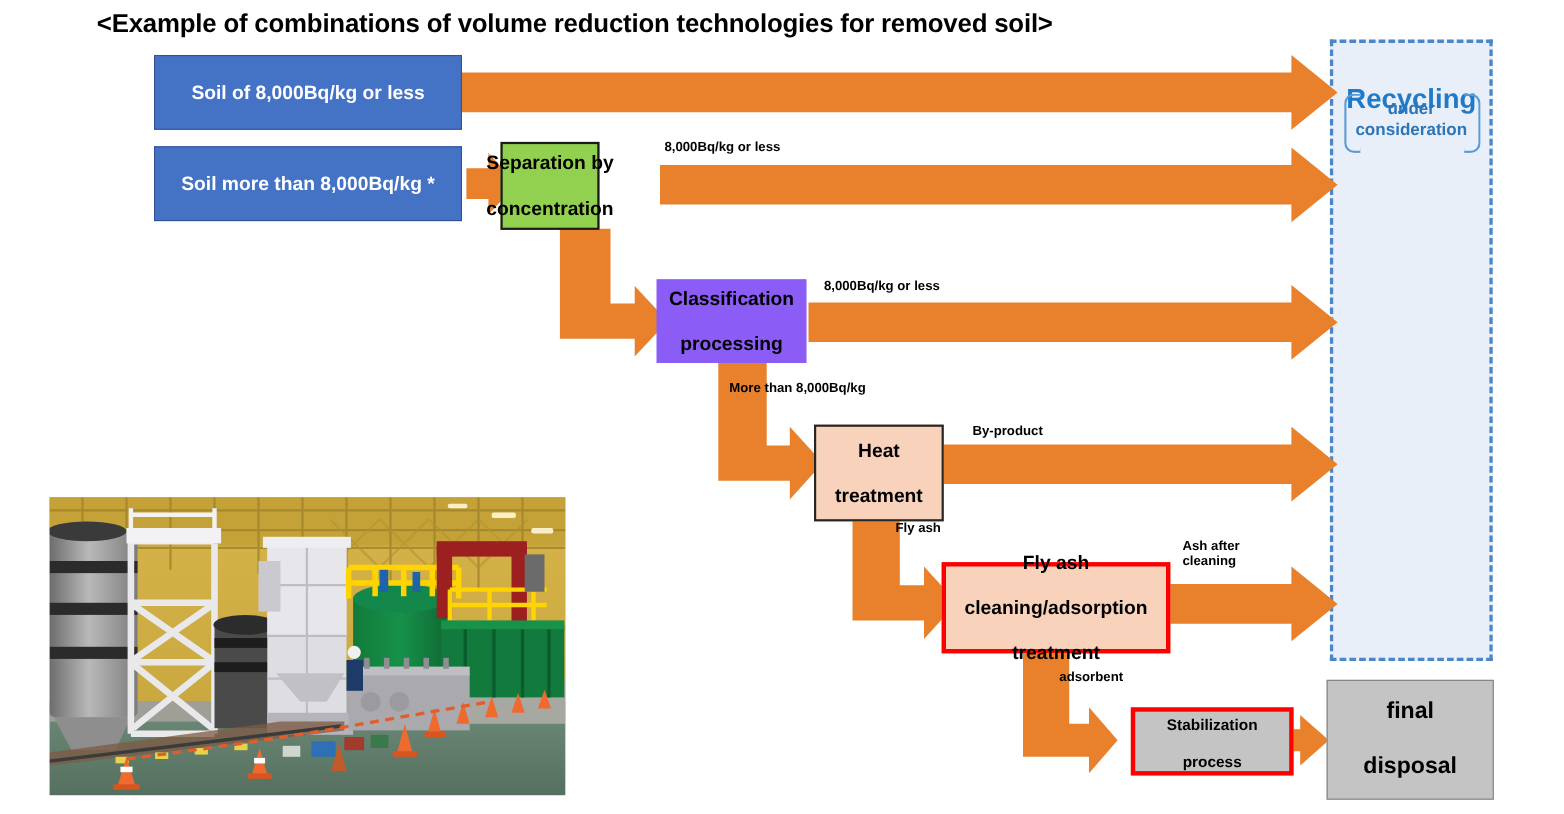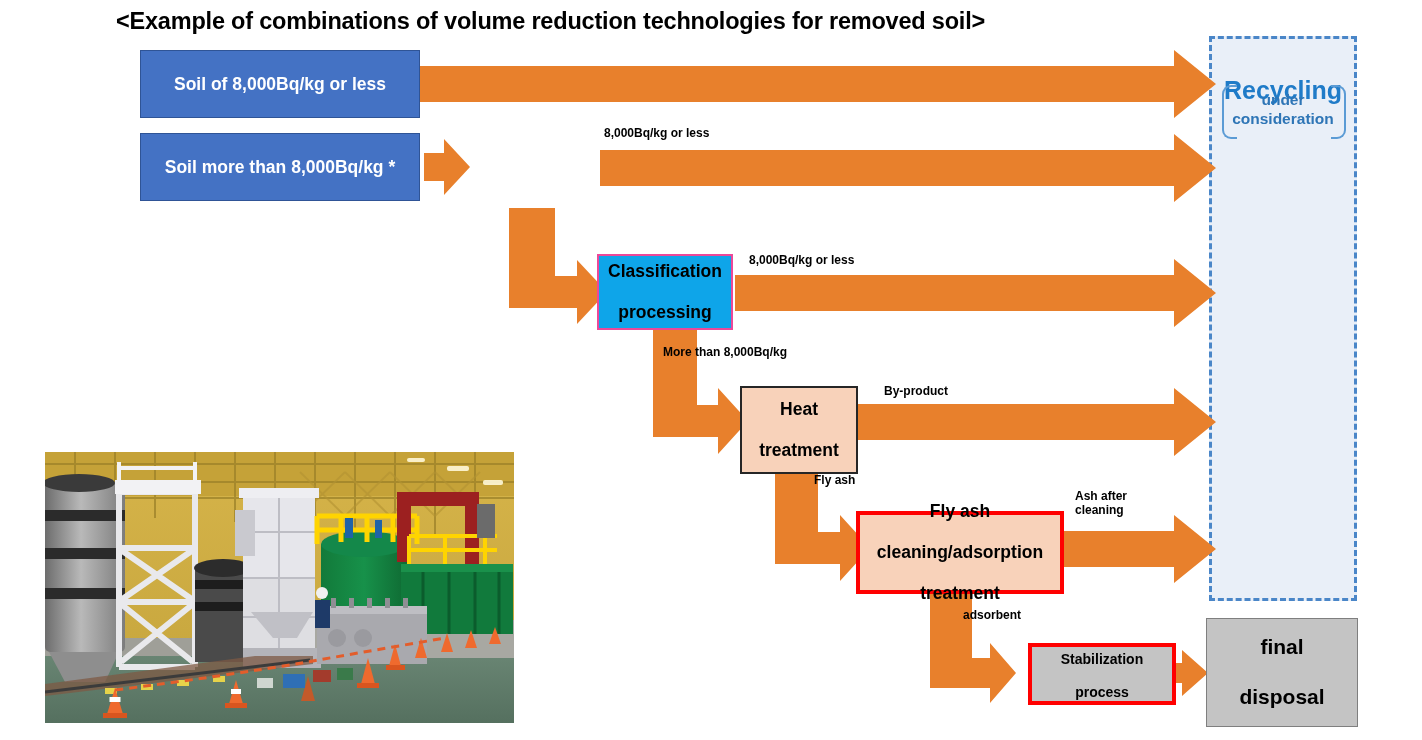--- a/index.html
+++ b/index.html
@@ -7,40 +7,40 @@
        font-family:"Liberation Sans",sans-serif;}
   #stage{position:absolute;left:0;top:0;width:1422px;height:740px;}
 
   .abs{position:absolute;}
 
   
   #title{
     left:88px; top:4px; width:1000px; height:34px;
     font-size:23.5px; font-weight:bold; color:#000;
     letter-spacing:-0.2px; white-space:nowrap;
-    display:flex; align-items:center;margin-left:28px;
+    display:flex; align-items:center;
   }
 
   
   .node{
     display:flex; align-items:center; justify-content:center;
     text-align:center; font-weight:bold; color:#000;
     box-sizing:border-box; line-height:1.18;
   }
   .node span{display:block;}
 
   .blue-box{
     background:#4472C4; border:1px solid #2F5496; color:#FFFFFF;
     font-size:17.5px; font-weight:bold;
   }
   .green-box{
     background:#92D050; border:2px solid #1a1a1a; font-size:17.5px;
   }
   .yellow-box{
-    background:#0ea5e9; border:2px solid #ec4899; font-size:17.5px;
+    background:#8b5cf6; border:2px solid #8b5cf6; font-size:17.5px;
   }
   .peach-box{
     background:#F8D2BA; border:2px solid #262626; font-size:17.5px;
   }
   .peach-box-red{
     background:#F8D2BA; border:4px solid #FF0000; font-size:17.5px;
   }
   .grey-box-red{
     background:#C4C4C4; border:4px solid #FF0000; font-size:14px;align-items:flex-end;
   }
@@ -140,20 +140,26 @@
   </svg>
 
   <div class="abs node blue-box" style="left:140px;top:50px;width:280px;height:68px;">
     <span>Soil of 8,000Bq/kg  or less</span>
   </div>
 
   <div class="abs node blue-box" style="left:140px;top:133px;width:280px;height:68px;">
     <span>Soil more than 8,000Bq/kg  *</span>
   </div>
 
+  <div class="abs node green-box" style="left:455px;top:129px;width:90px;height:80px;">
+    <span>
+      <span>Separation by</span><br>
+      <span>concentration</span>
+    </span>
+  </div>
 
   <div class="abs node yellow-box" style="left:597px;top:254px;width:136px;height:76px;">
     <span>
       <span>Classification</span><br>
       <span>processing</span>
     </span>
   </div>
 
   <div class="abs node peach-box" style="left:740px;top:386px;width:118px;height:88px;">
     <span>

